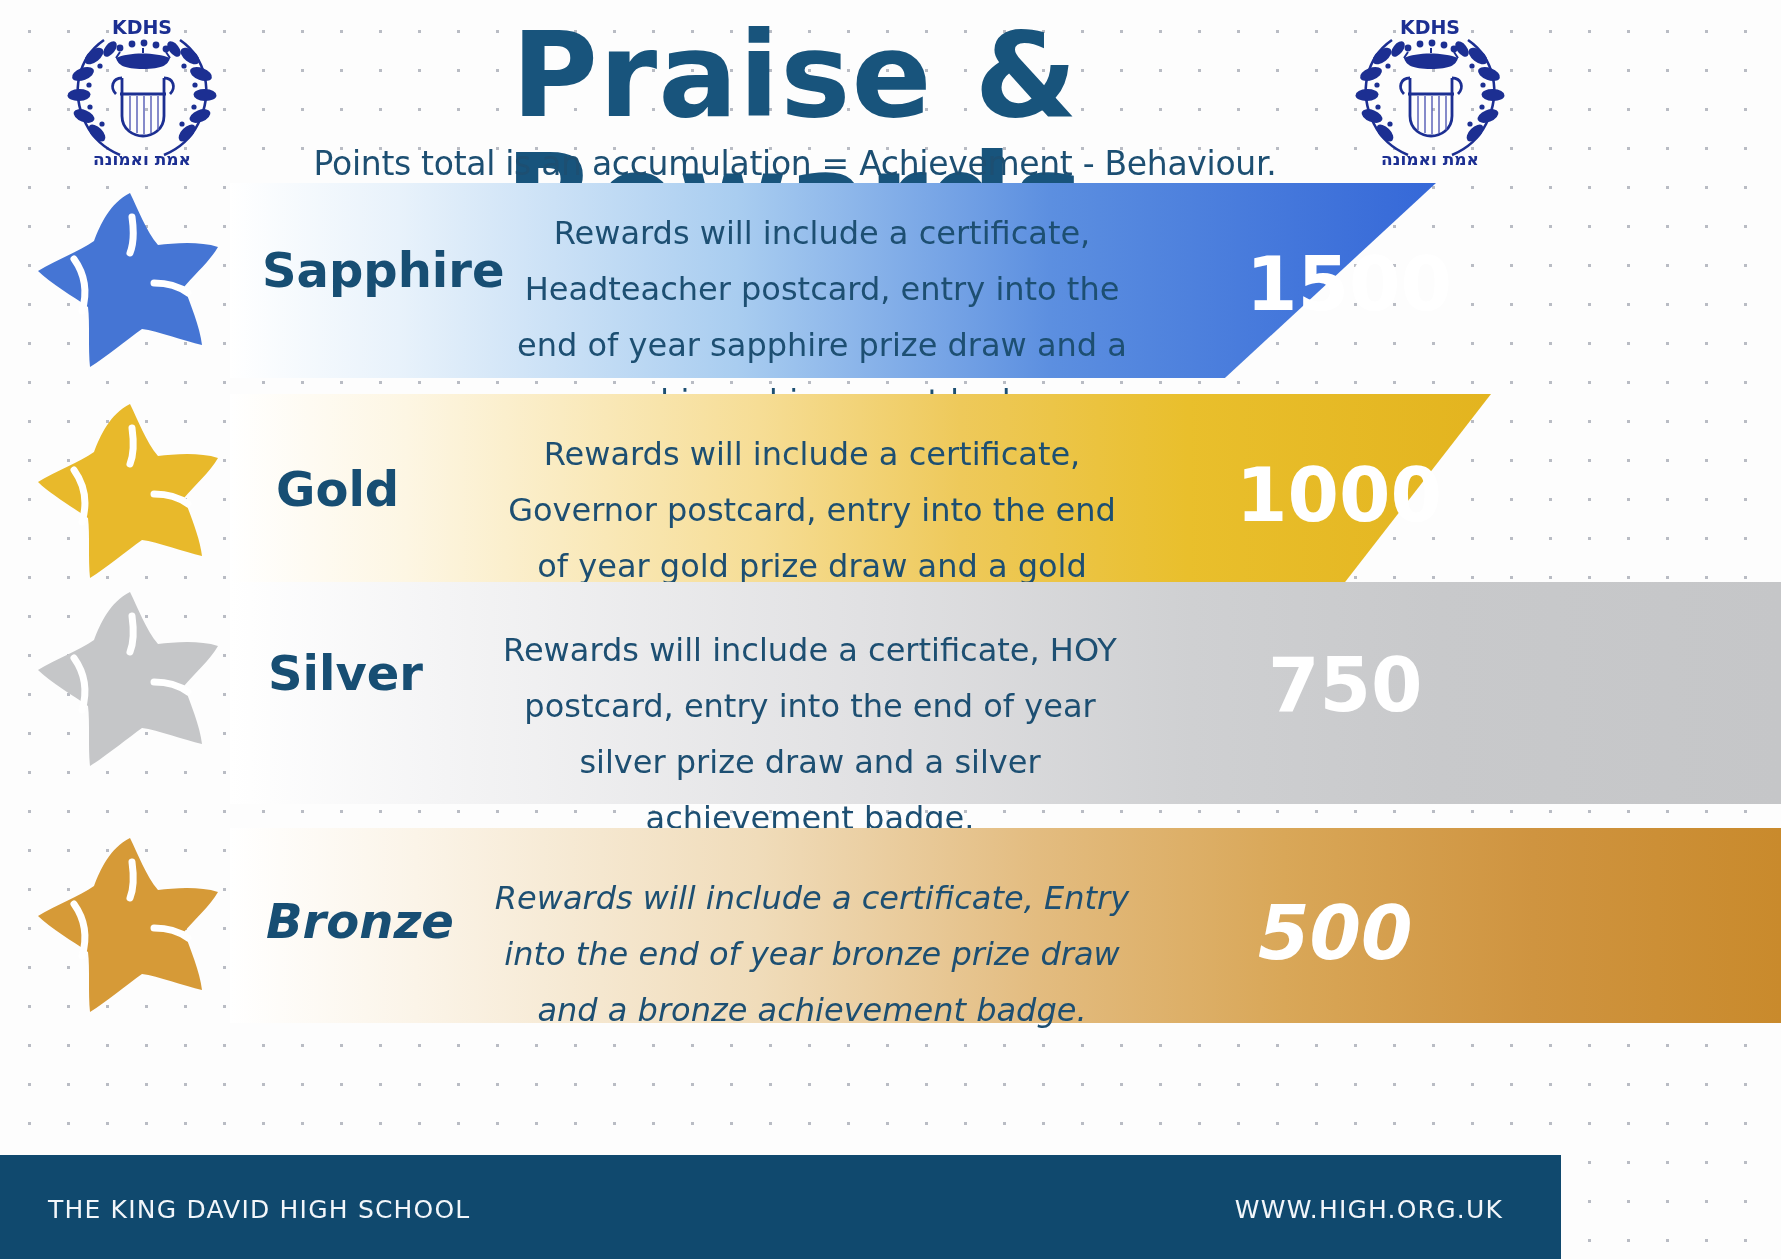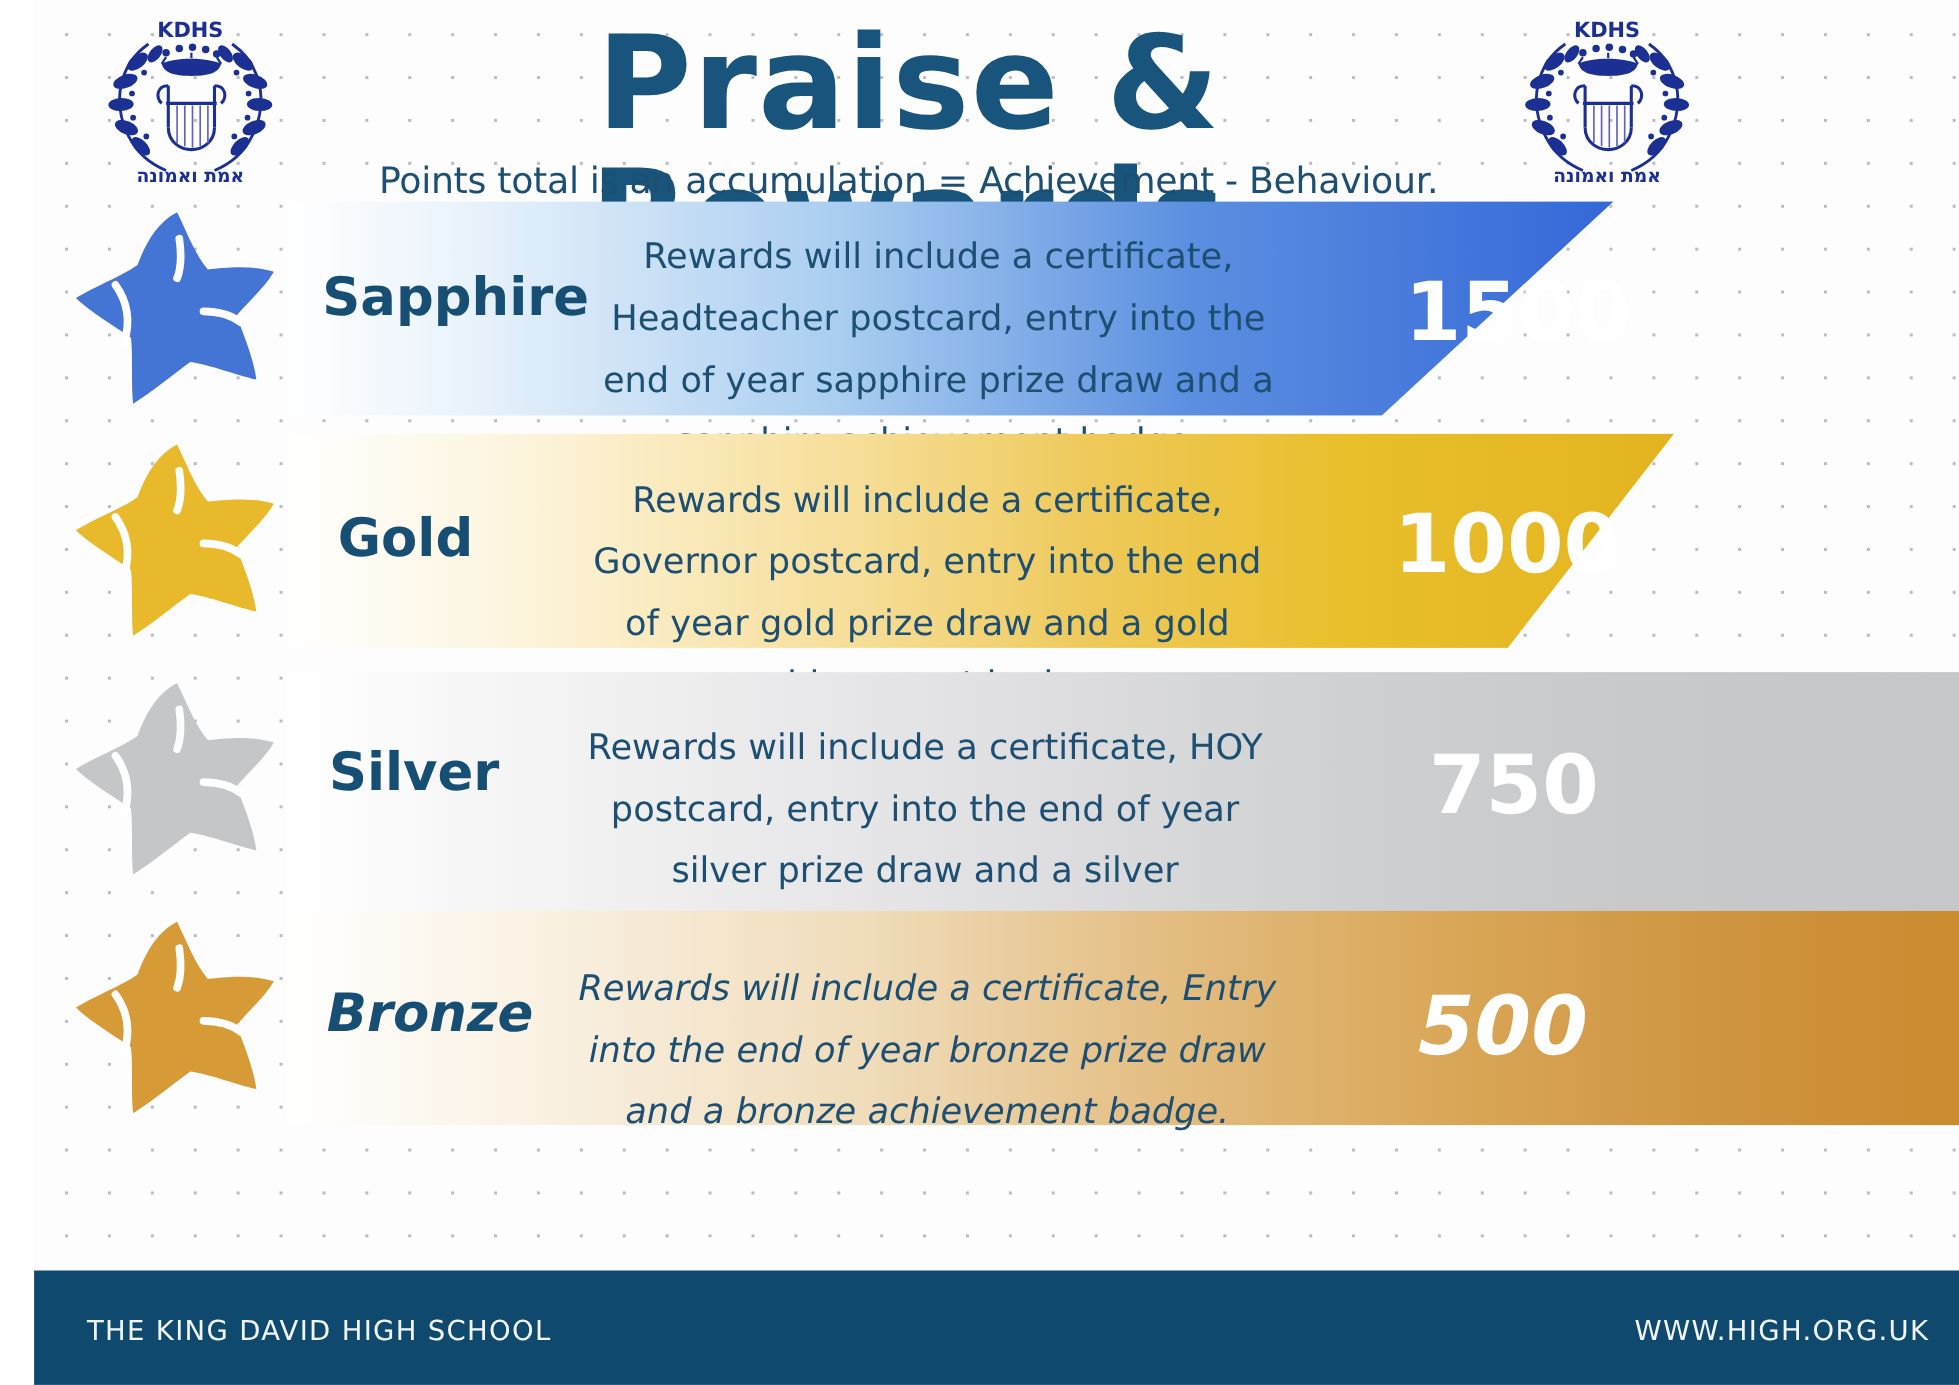--- a/index.html
+++ b/index.html
@@ -11,21 +11,20 @@
     overflow:hidden;
   }
 
   
   #poster {
     position:absolute; inset:0;
     background-color:#fdfdfd;
     background-image:radial-gradient(circle, #b9bcc4 1.6px, transparent 1.7px);
     background-size:39px 39px;
     background-position:10px 12px;
-    margin-left:31px;
   }
 
   
   #header { position:absolute; left:0; top:0; width:1781px; height:190px; }
 
   .logo { position:absolute; top:12px; width:200px; height:160px; }
   .logo.left  { left:42px; }
   .logo.right { left:1330px; }
   .logo svg { width:100%; height:100%; display:block; }
 
@@ -54,21 +53,21 @@
     font-weight:bold;
     font-size:80px;
     line-height:80px;
     color:#18547c;
   }
 
   
   .row { position:absolute; left:0; width:1781px; }
   .row.sapphire { top:183px;  height:195px; }
   .row.gold     { top:394px;  height:195px; }
-  .row.silver   { top:611px;  height:222px; }
+  .row.silver   { top:582px;  height:222px; }
   .row.bronze   { top:828px;  height:195px;font-style:italic; }
 
   
   .band {
     position:absolute; top:0; height:100%;
     left:230px;
   }
 
   .row.sapphire .band { right:345px; clip-path:polygon(0 0, 100% 0, 82.5% 100%, 0 100%); }
   .row.gold     .band { right:290px; clip-path:polygon(0 0, 100% 0, 88%   100%, 0 100%); }
@@ -126,21 +125,21 @@
     color:#ffffff;
     white-space:nowrap;
   }
   .row.sapphire .tier-points { left:1246px; top:62px; }
   .row.gold     .tier-points { left:1236px; top:62px; }
   .row.silver   .tier-points { left:1268px; top:64px; }
   .row.bronze   .tier-points { left:1258px; top:66px; }
 
   
   #footer {
-    position:absolute; left:0; bottom:0; width:1781px; height:104px;
+    position:absolute; left:0; bottom:0; width:1561px; height:104px;
     background:#10496e;
   }
   #footer .f-left {
     position:absolute; left:48px; top:40px;
     font-family:"DejaVu Sans", sans-serif;
     font-size:25px;
     letter-spacing:1.2px;
     color:#f2f6fa;
   }
   #footer .f-right {

